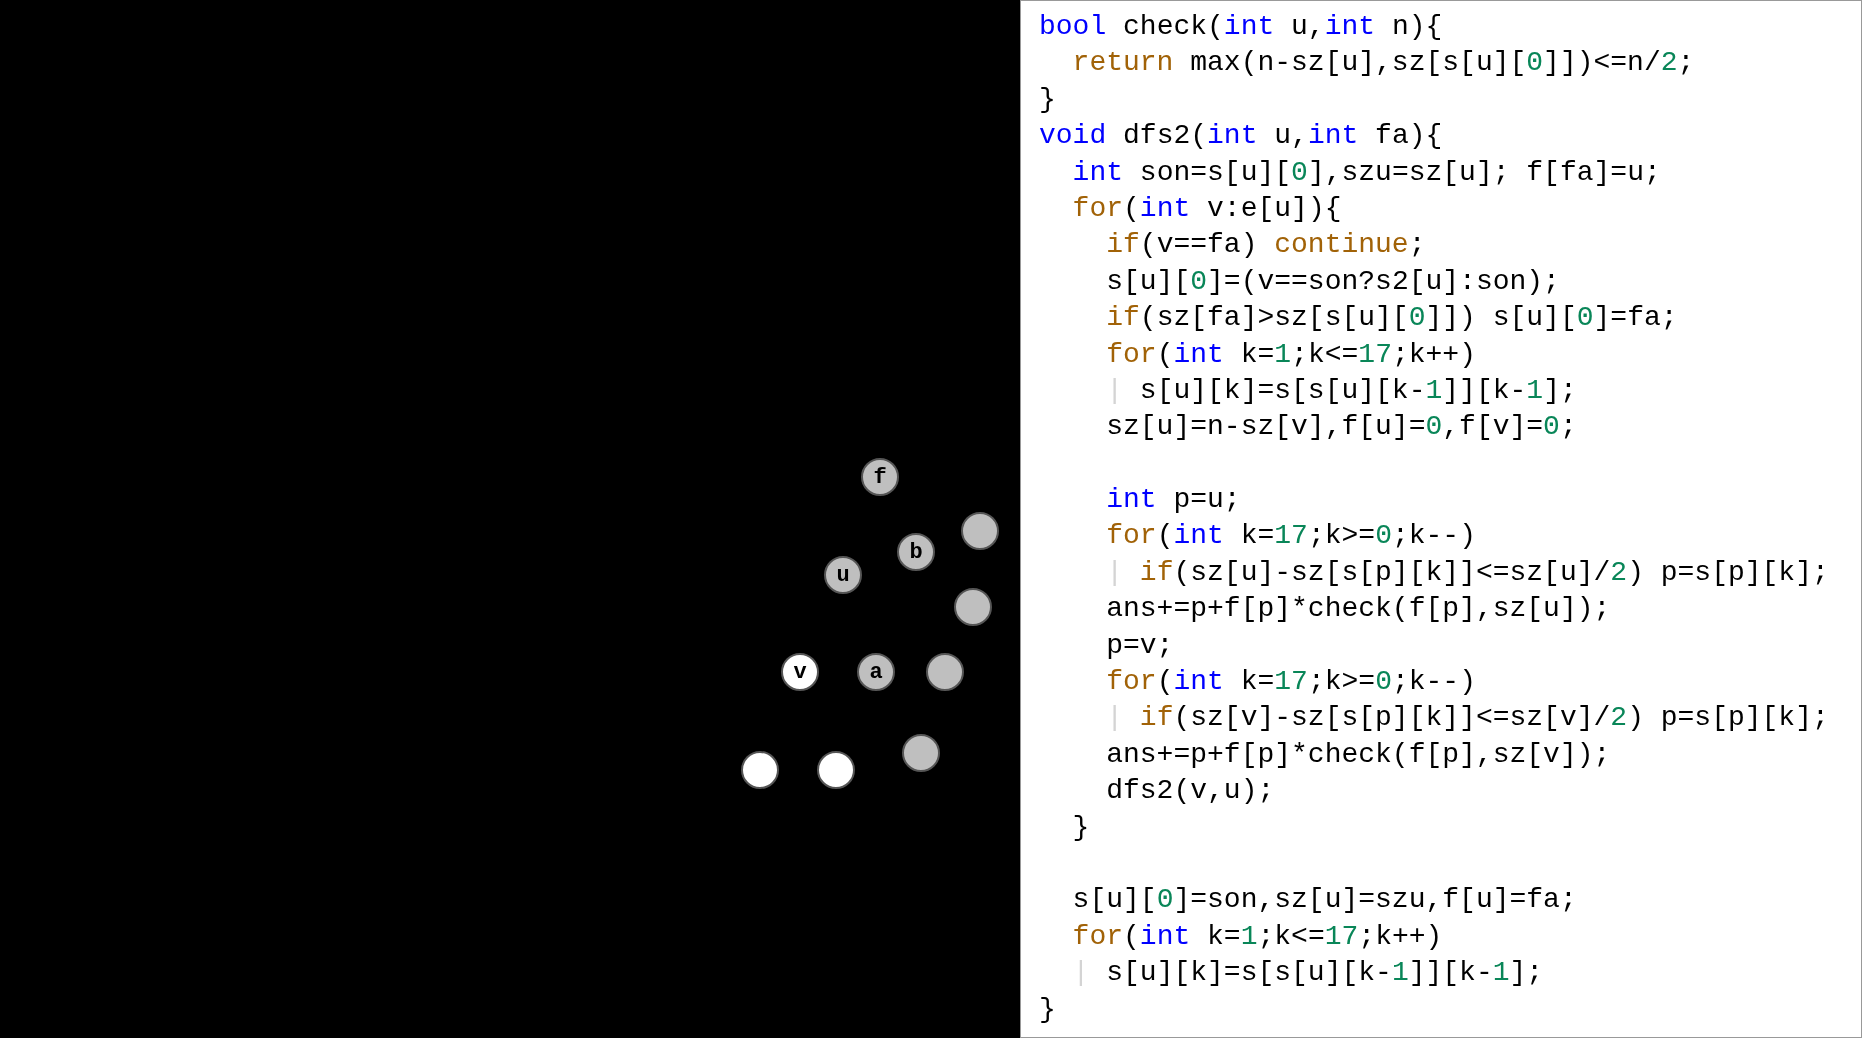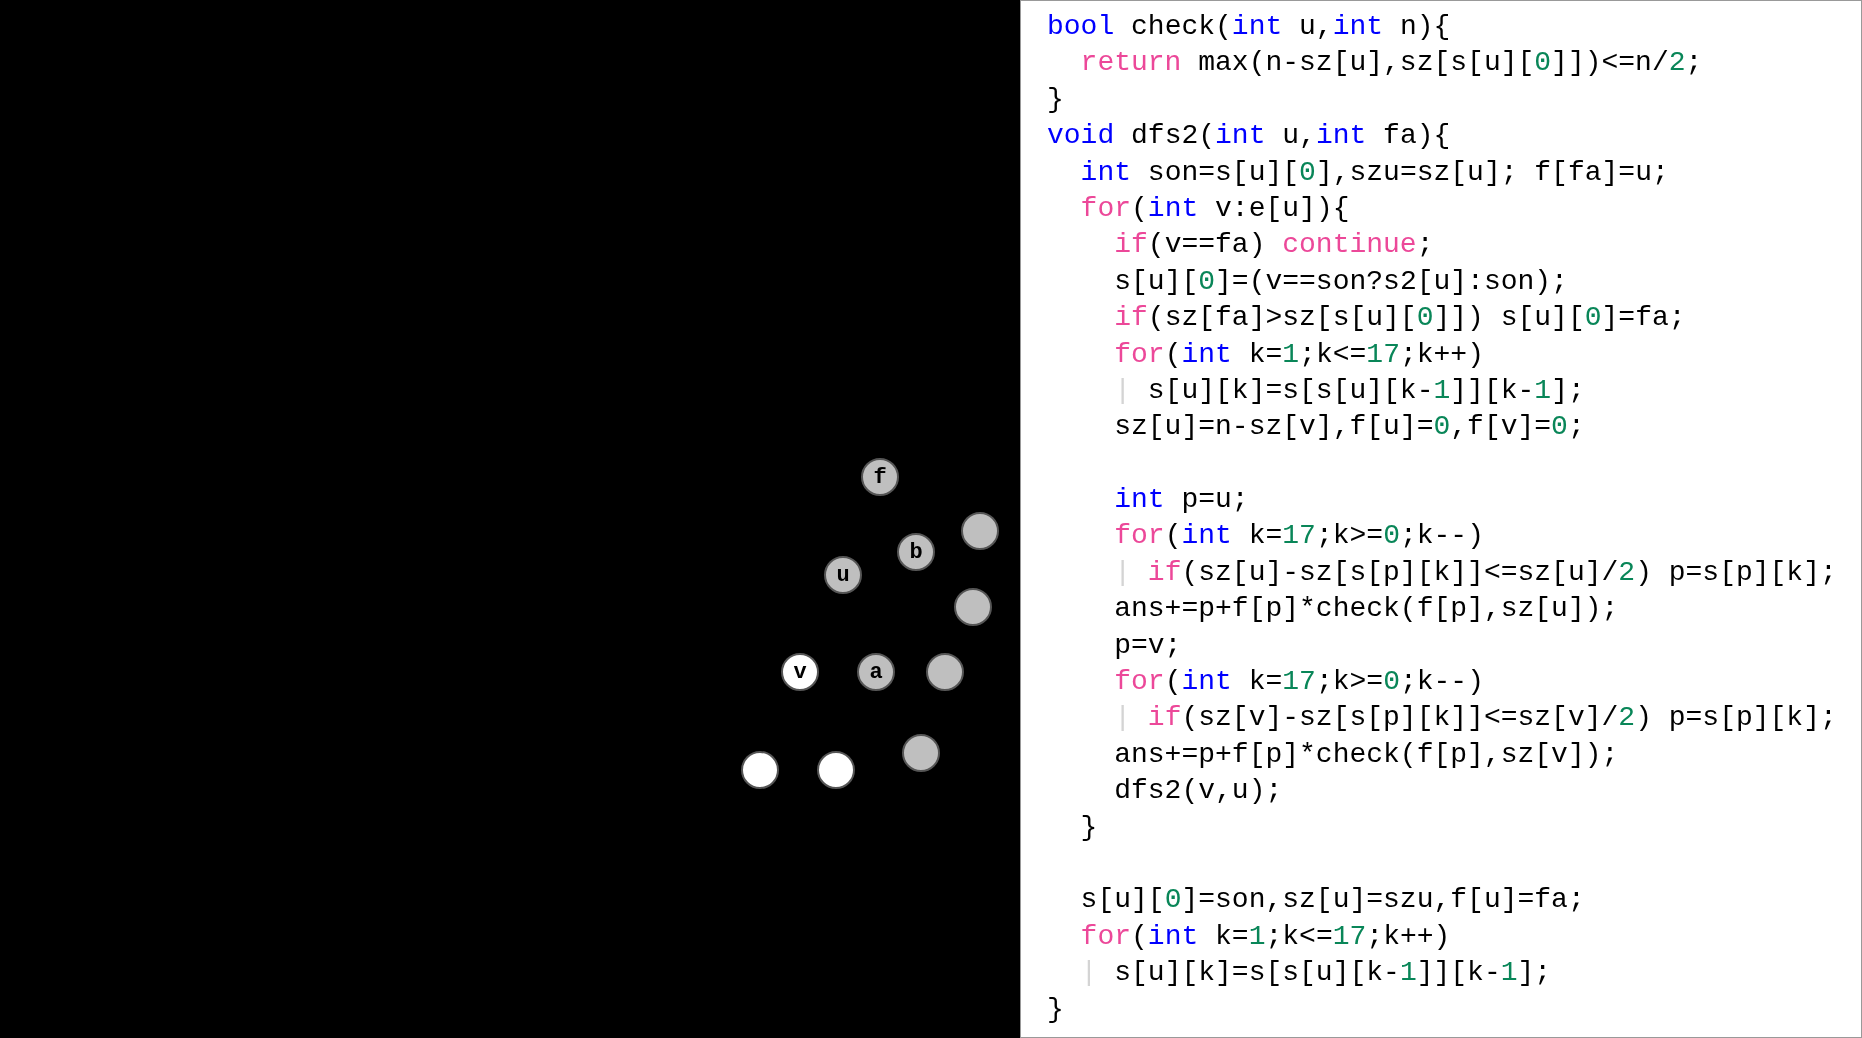--- a/index.html
+++ b/index.html
@@ -1,32 +1,32 @@
 <!DOCTYPE html>
 <html><head>
 <meta charset="utf-8">
 <style>
   * { margin: 0; padding: 0; box-sizing: border-box; }
   html, body { width: 1862px; height: 1038px; font-family: Consolas, 'Courier New', monospace; }
   .container { display: flex; width: 100%; height: 100%; }
   .left-panel { width: 1020px; height: 100%; background: #000; position: relative; }
-  .right-panel { flex: 1; height: 100%; background: #fff; border: 1px solid #999; padding: 8px 26px; font-size: 28px; line-height: 1.3; overflow: hidden; }
+  .right-panel { flex: 1; height: 100%; background: #fff; border: 1px solid #999; padding: 8px 18px; font-size: 28px; line-height: 1.3; overflow: hidden; }
   .node {
     position: absolute;
     width: 38px; height: 38px;
     border-radius: 50%;
     border: 2px solid #555;
     display: flex; align-items: center; justify-content: center;
     font-weight: bold; font-size: 22px; color: #000;
     transform: translate(-50%, -50%);
   }
   .node.gray { background: #bfbfbf; }
   .node.white { background: #fff; }
   pre.code { white-space: pre; font-family: Consolas, 'Courier New', monospace; }
-  .kw { color: #ec4899; }
+  .kw { color: #a16207; }
   .type { color: #0000ff; }
   .num { color: #098658; }
   .guide { color: #d4d4d4; }
 </style>
 </head>
 <body>
 
 <div class="container">
   <div class="left-panel" id="diagram">
       <div class="node gray" style="left: 880px; top: 477px;">

